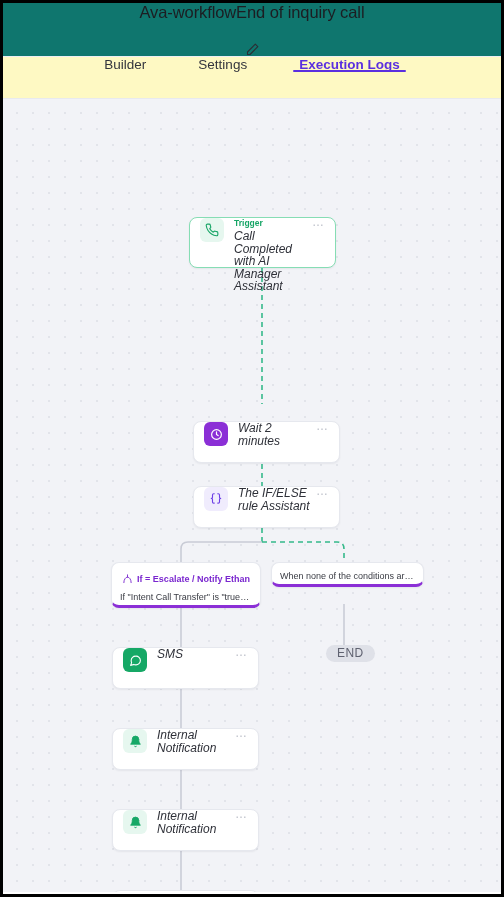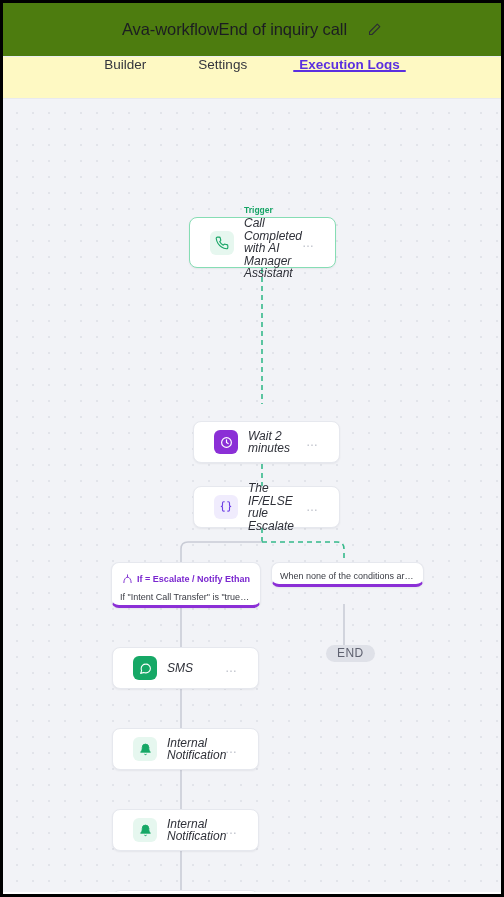--- a/index.html
+++ b/index.html
@@ -13,24 +13,25 @@
     position: relative;
     width: 504px; height: 897px;
     border: 3px solid #000000;
     background: #ffffff;
     overflow: hidden;
   }
 
   
   .header {
     height: 54px;
-    background: #4d7c0f;
+    background: #0f766e;
     display: flex; align-items: center; justify-content: center;
     gap: 20px;
     border-bottom: 1px solid #eceef2;
+    flex-direction: column;
   }
   .title {
     font-size: 16.5px;
     color: #1c1d22;
     letter-spacing: -0.1px;
   }
   .edit-icon { display: flex; align-items: center; cursor: pointer; }
   .edit-icon svg { display: block; }
 
   
@@ -69,22 +70,22 @@
   }
   .edges { position: absolute; inset: 0; width: 498px; height: 793px; }
 
   
   .node {
     position: absolute;
     background: #ffffff;
     border: 1px solid #e6e8ee;
     border-radius: 8px;
     box-shadow: 0 1px 2px rgba(20,24,40,.06);
-    display: flex; align-items: center;
-    padding: 0 20px;
+    display: flex; align-items: flex-start;
+    padding: 0 10px;
     cursor: pointer;
   }
   .node.trigger { border: 1px solid #86ddb4; }
   .node .ic {
     width: 24px; height: 24px;
     border-radius: 6px;
     display: flex; align-items: center; justify-content: center;
     flex: 0 0 24px;
   }
   .ic.green { background: #e6f7ef; }
@@ -216,21 +217,21 @@
     </div>
 
     <div class="node" style="left:190px; top:387px; width:147px; height:42px;">
       <div class="ic purple-lt">
         <svg width="14" height="14" viewBox="0 0 24 24" fill="none" stroke="#6d3fe6" stroke-width="1.9" stroke-linecap="round" stroke-linejoin="round">
           <path d="M9 3H8a2 2 0 0 0-2 2v4a2 2 0 0 1-2 2 2 2 0 0 1 2 2v4a2 2 0 0 0 2 2h1"></path>
           <path d="M15 3h1a2 2 0 0 1 2 2v4a2 2 0 0 0 2 2 2 2 0 0 0-2 2v4a2 2 0 0 1-2 2h-1"></path>
         </svg>
       </div>
       <div class="body">
-        <div class="label">The IF/ELSE rule Escalate</div>
+        <div class="label">The IF/ELSE rule Assistant</div>
       </div>
       <div class="dots">…</div>
     </div>
 
     <div class="branch" style="left:108px; top:463px; width:150px;">
       <div class="bhead">
         <span>
           <svg width="11" height="11" viewBox="0 0 24 24" fill="none" stroke="#7a27cf" stroke-width="2" stroke-linecap="round" stroke-linejoin="round">
             <path d="M4 21c0-7 4-12 8-12s8 5 8 12"></path>
               <path d="M12 9V4"></path>

